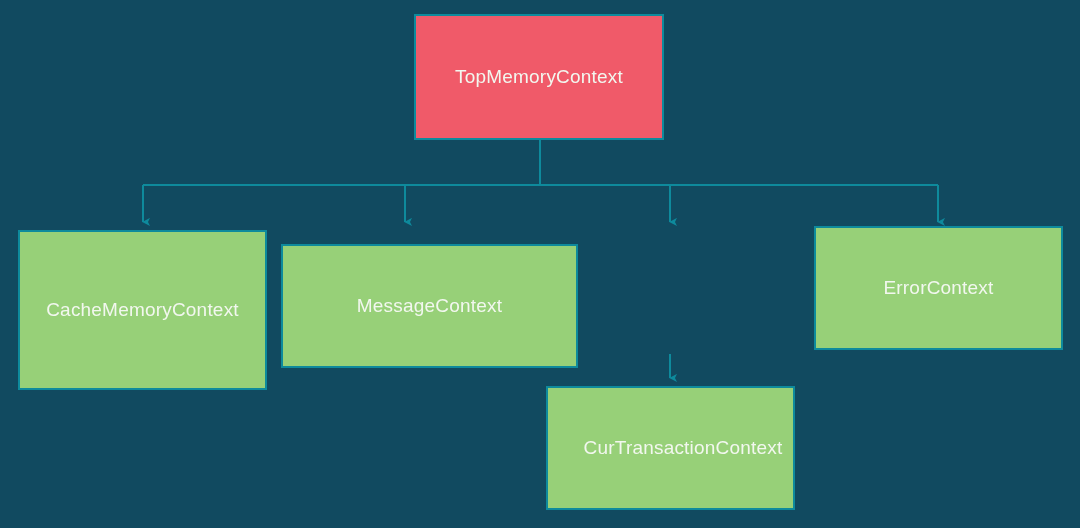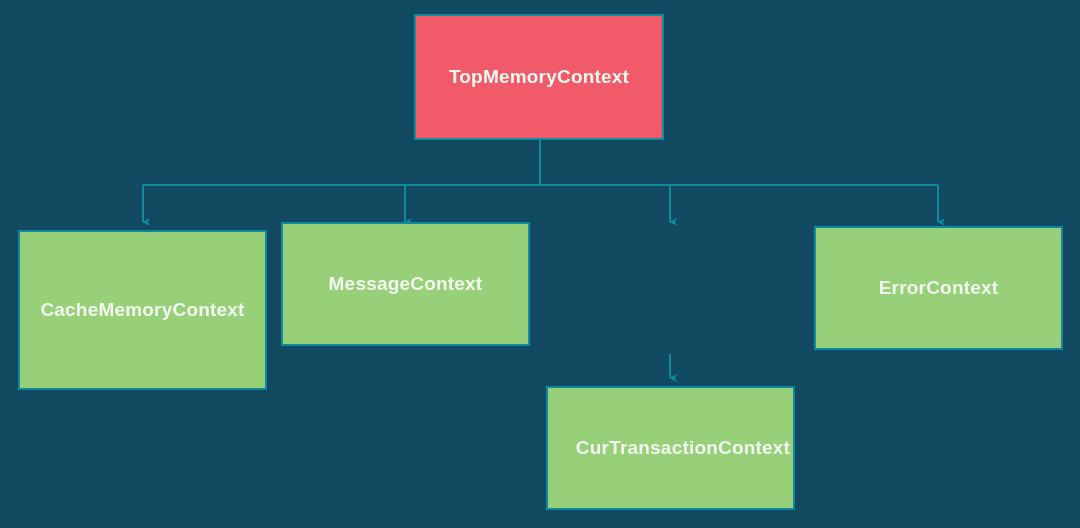--- a/index.html
+++ b/index.html
@@ -26,21 +26,21 @@
   .node {
     position: absolute;
     box-sizing: border-box;
     border: 2px solid #0e8a9c;
     display: flex;
     align-items: center;
     justify-content: center;
     text-align: center;
     color: #f2f7ef;
     font-size: 19px;
-    font-weight: 700;
+    font-weight: 400;
     letter-spacing: 0.2px;
     line-height: 1.25;
     padding: 4px 8px;
   }
   .node-root {
     background: #f05a69;
   }
   .node-child {
     background: #97d078;
   }
@@ -74,21 +74,21 @@
   </svg>
 
   <div class="node node-root" style="left:414px; top:14px; width:250px; height:126px;">
     <span class="node-label">TopMemoryContext</span>
   </div>
 
   <div class="node node-child" style="left:18px; top:230px; width:249px; height:160px;">
     <span class="node-label">CacheMemoryContext</span>
   </div>
 
-  <div class="node node-child" style="left:281px; top:222px; width:249px; height:124px;">
+  <div class="node node-child" style="left:281px; top:244px; width:297px; height:124px;">
     <span class="node-label">MessageContext</span>
   </div>
 
 
   <div class="node node-child" style="left:814px; top:226px; width:249px; height:124px;">
     <span class="node-label">ErrorContext</span>
   </div>
 
   <div class="node node-child" style="left:546px; top:386px; width:249px; height:124px;padding-left:33px;">
     <span class="node-label">CurTransactionContext</span>

